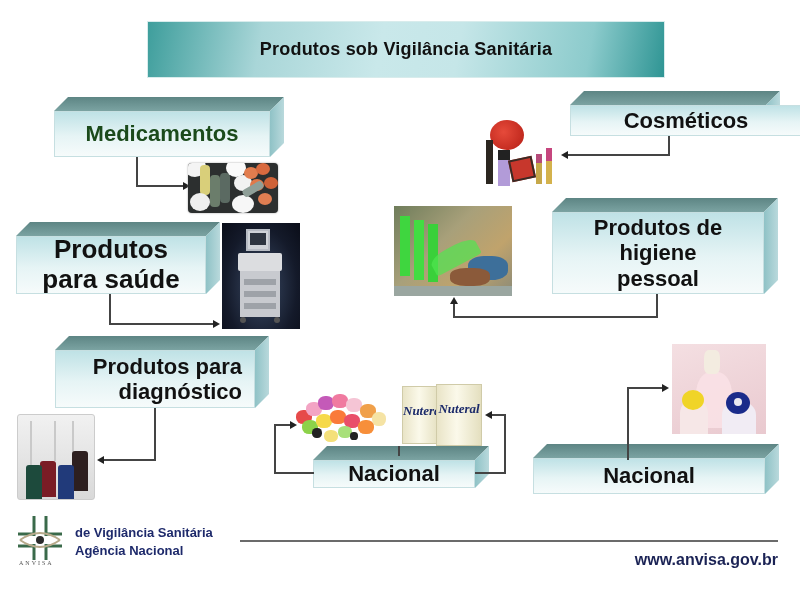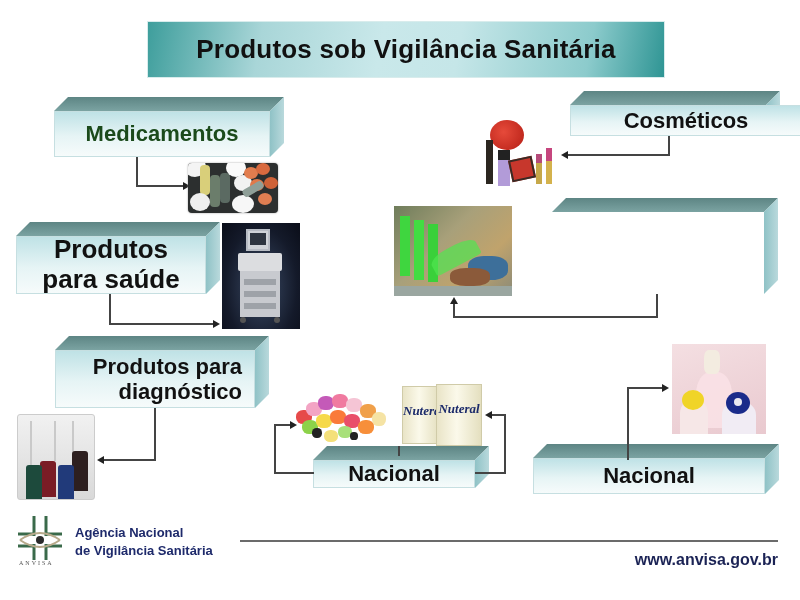--- a/index.html
+++ b/index.html
@@ -5,21 +5,21 @@
   * { box-sizing: border-box; margin: 0; padding: 0; }
   html, body { width: 800px; height: 600px; background: #ffffff; overflow: hidden; }
   body { position: relative; font-family: "Liberation Sans", "DejaVu Sans", sans-serif; }
 
   .title-banner {
     position: absolute; left: 148px; top: 22px; width: 516px; height: 55px;
     background: linear-gradient(100deg, #3e9e9c 0%, #a9d6d8 22%, #c9e8ea 45%, #c5e6e8 60%, #8ccbcc 85%, #2f9594 100%);
     box-shadow: 0 0 0 1px #d8ecec;
     display: flex; align-items: center; justify-content: center;
   }
-  .title-banner span { font-weight: bold; font-size: 26px; color: #111; letter-spacing: 0.2px; }
+  .title-banner span { font-weight: bold; font-size: 18px; color: #111; letter-spacing: 0.2px; }
 
   
   .box3d { position: absolute; }
   .box3d .top {
     position: absolute; left: 0; top: 0; height: 14px;
     background: linear-gradient(180deg, #5d8584, #7ba3a2);
     clip-path: polygon(14px 0, 100% 0, calc(100% - 14px) 100%, 0 100%);
   }
   .box3d .side {
     position: absolute; top: 0; width: 14px;
@@ -168,20 +168,25 @@
   <div style="position:absolute;left:20px;top:40px;width:12px;height:28px;background:#b29bd8;"></div>
   <div style="position:absolute;left:20px;top:32px;width:12px;height:10px;background:#222;"></div>
   <div style="position:absolute;left:32px;top:40px;width:24px;height:22px;background:#c7372c;border:2px solid #3a2a24;transform:rotate(-12deg);"></div>
   <div style="position:absolute;left:58px;top:36px;width:6px;height:30px;background:linear-gradient(#b64a7a 30%, #c6a84a 30%);"></div>
   <div style="position:absolute;left:68px;top:30px;width:6px;height:36px;background:linear-gradient(#c6467e 35%, #d4b24c 35%);"></div>
 </div>
 
 <div class="box3d" style="left:552px; top:198px; width:226px; height:96px;">
   <div class="top" style="width:226px;"></div>
   <div class="side" style="left:212px; height:96px;"></div>
+  <div class="front" style="width:212px; height:82px;">
+    <span style="font-size:22px;">Produtos de
+higiene
+pessoal</span>
+  </div>
 </div>
 <div class="line" style="left:656px; top:294px; width:2px; height:23px;"></div>
 <div class="line" style="left:453px; top:316px; width:205px; height:2px;"></div>
 <div class="line" style="left:453px; top:303px; width:2px; height:14px;"></div>
 <div class="arrow up" style="left:450px; top:297px;"></div>
 <div class="photo hyg" style="left:394px; top:206px; width:118px; height:90px;">
   <div style="position:absolute;left:6px;top:10px;width:10px;height:60px;background:#3fd63f;"></div>
   <div style="position:absolute;left:20px;top:14px;width:10px;height:60px;background:#42dc42;"></div>
   <div style="position:absolute;left:34px;top:18px;width:10px;height:58px;background:#3ad03a;"></div>
   <div style="position:absolute;left:36px;top:40px;width:50px;height:20px;background:rgba(80,230,80,0.7);border-radius:40% 40% 10% 10%;transform:rotate(-28deg);"></div>
@@ -265,17 +270,17 @@
   <line x1="20" y1="30" x2="20" y2="46" stroke="#3a6a4a" stroke-width="3"></line>
   <line x1="32" y1="30" x2="32" y2="46" stroke="#3a6a4a" stroke-width="3"></line>
   <line x1="4" y1="32" x2="20" y2="32" stroke="#3a6a4a" stroke-width="3"></line>
   <line x1="32" y1="32" x2="48" y2="32" stroke="#3a6a4a" stroke-width="3"></line>
   <path d="M6 26 Q26 12 46 26" fill="none" stroke="#b7a98a" stroke-width="2"></path>
   <path d="M6 26 Q26 40 46 26" fill="none" stroke="#b7a98a" stroke-width="2"></path>
   <circle cx="26" cy="26" r="4" fill="#2a2a2a"></circle>
 </svg>
 <div class="logo-text">ANVISA</div>
 <div class="agency">
+  <div>de Vigilância Sanitária</div>
   <div>Agência Nacional</div>
-  <div>de Vigilância Sanitária</div>
 </div>
 <div class="footer-line"></div>
 <div class="url">www.anvisa.gov.br</div>
 
 </body></html>

